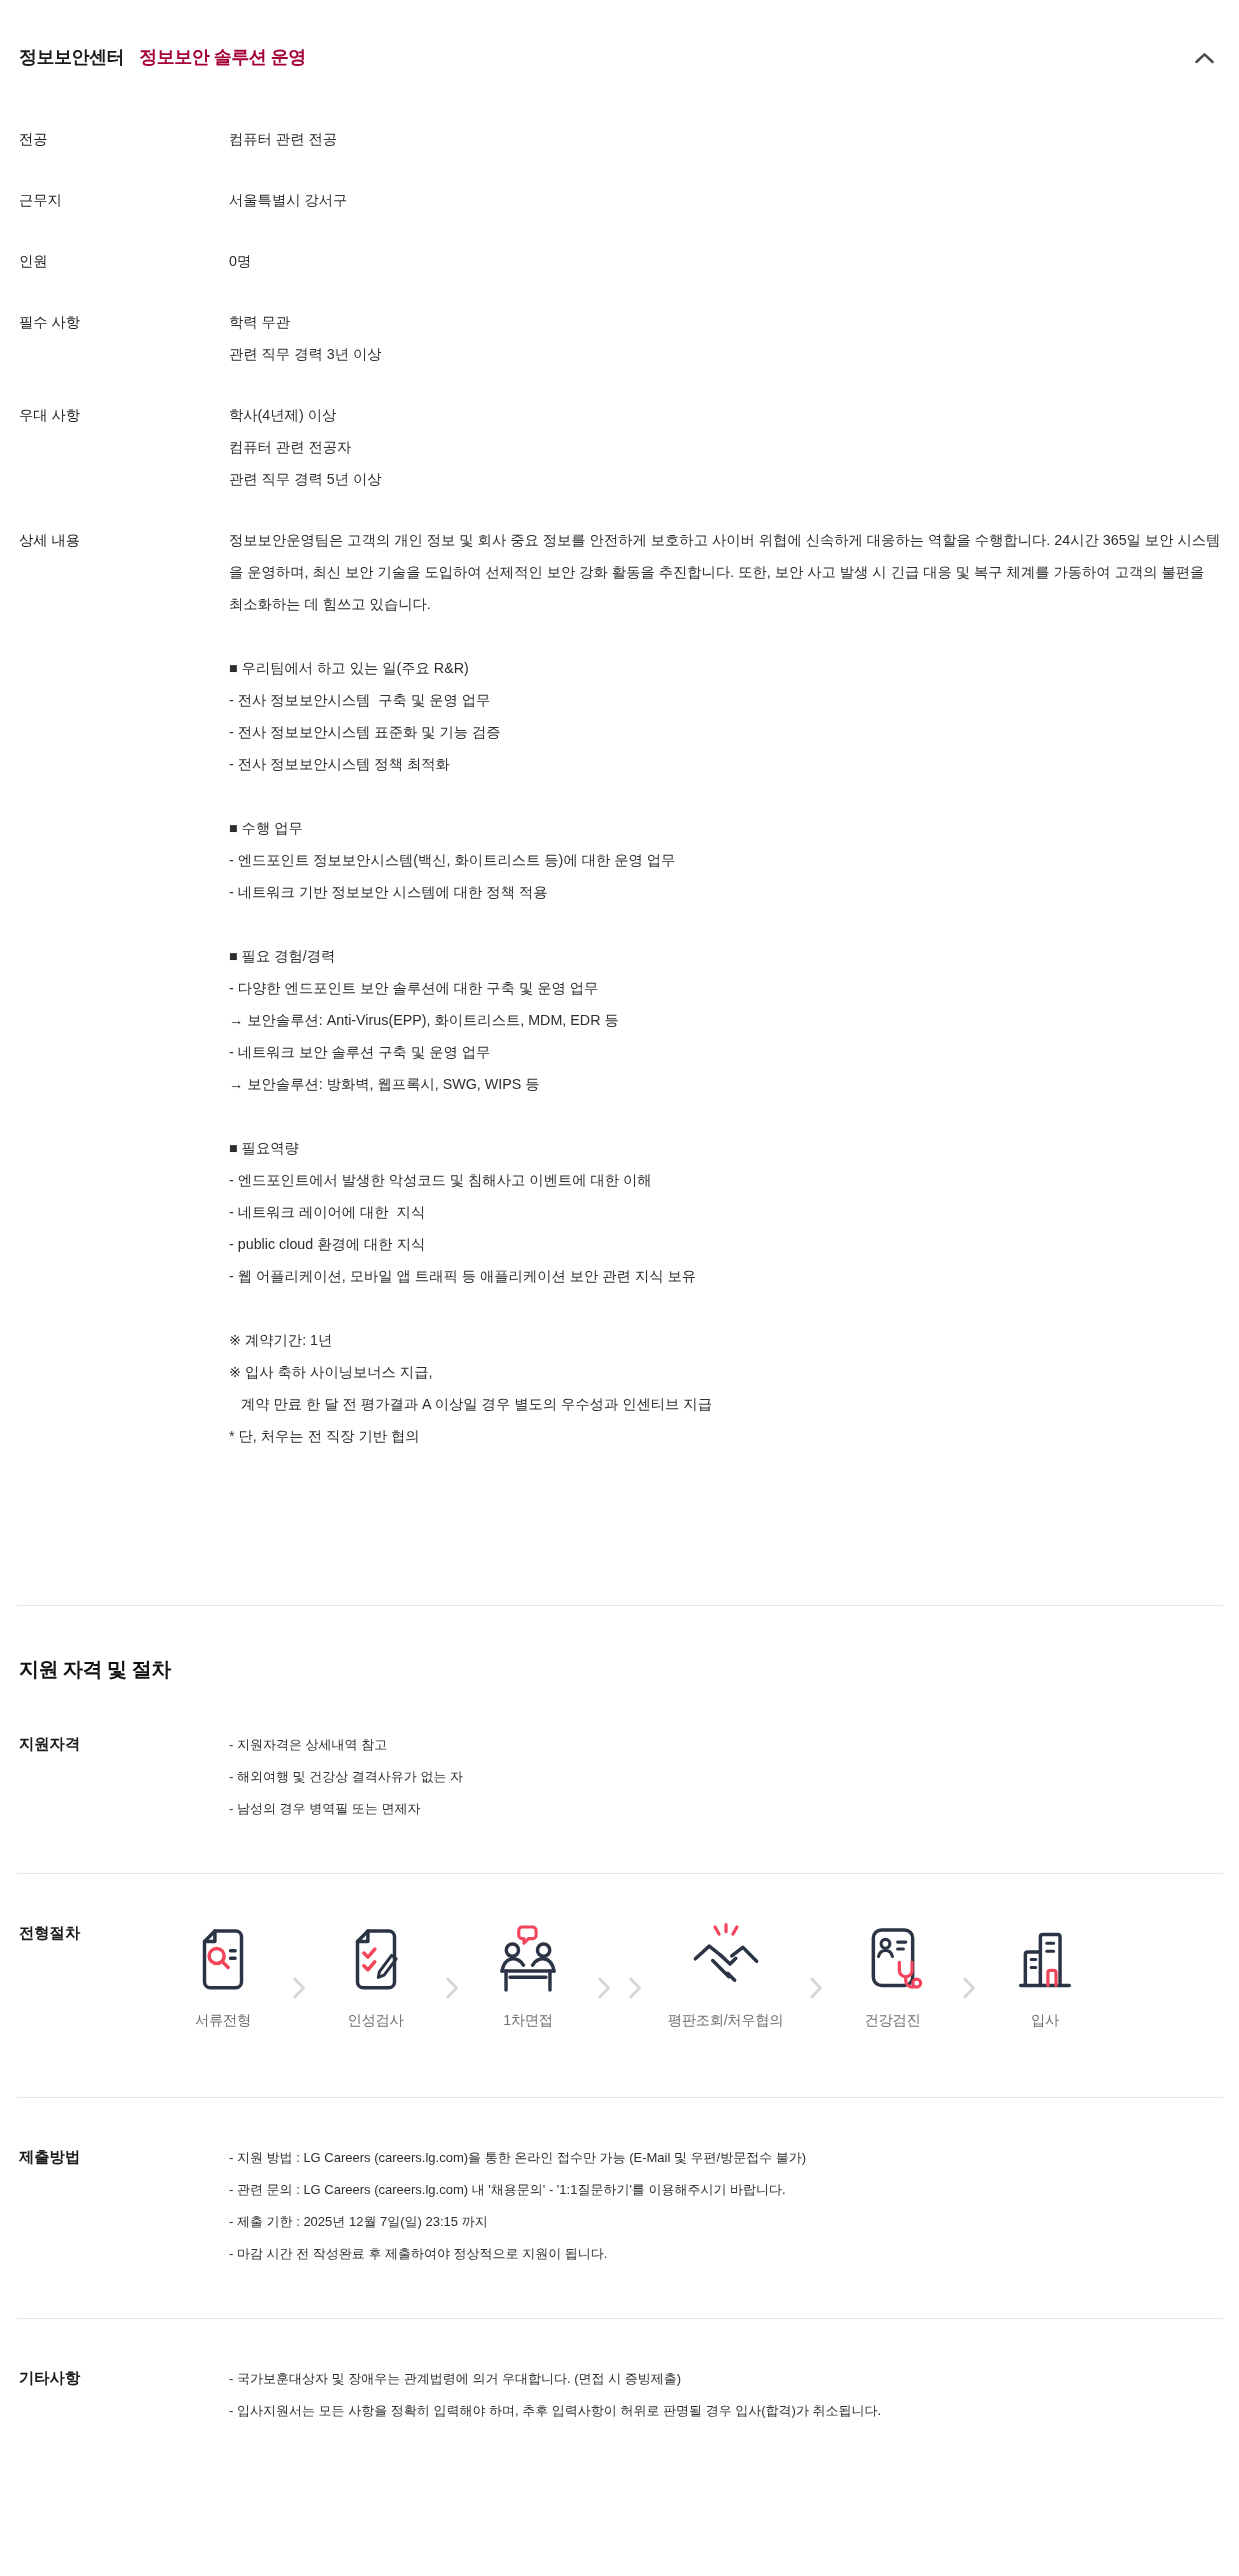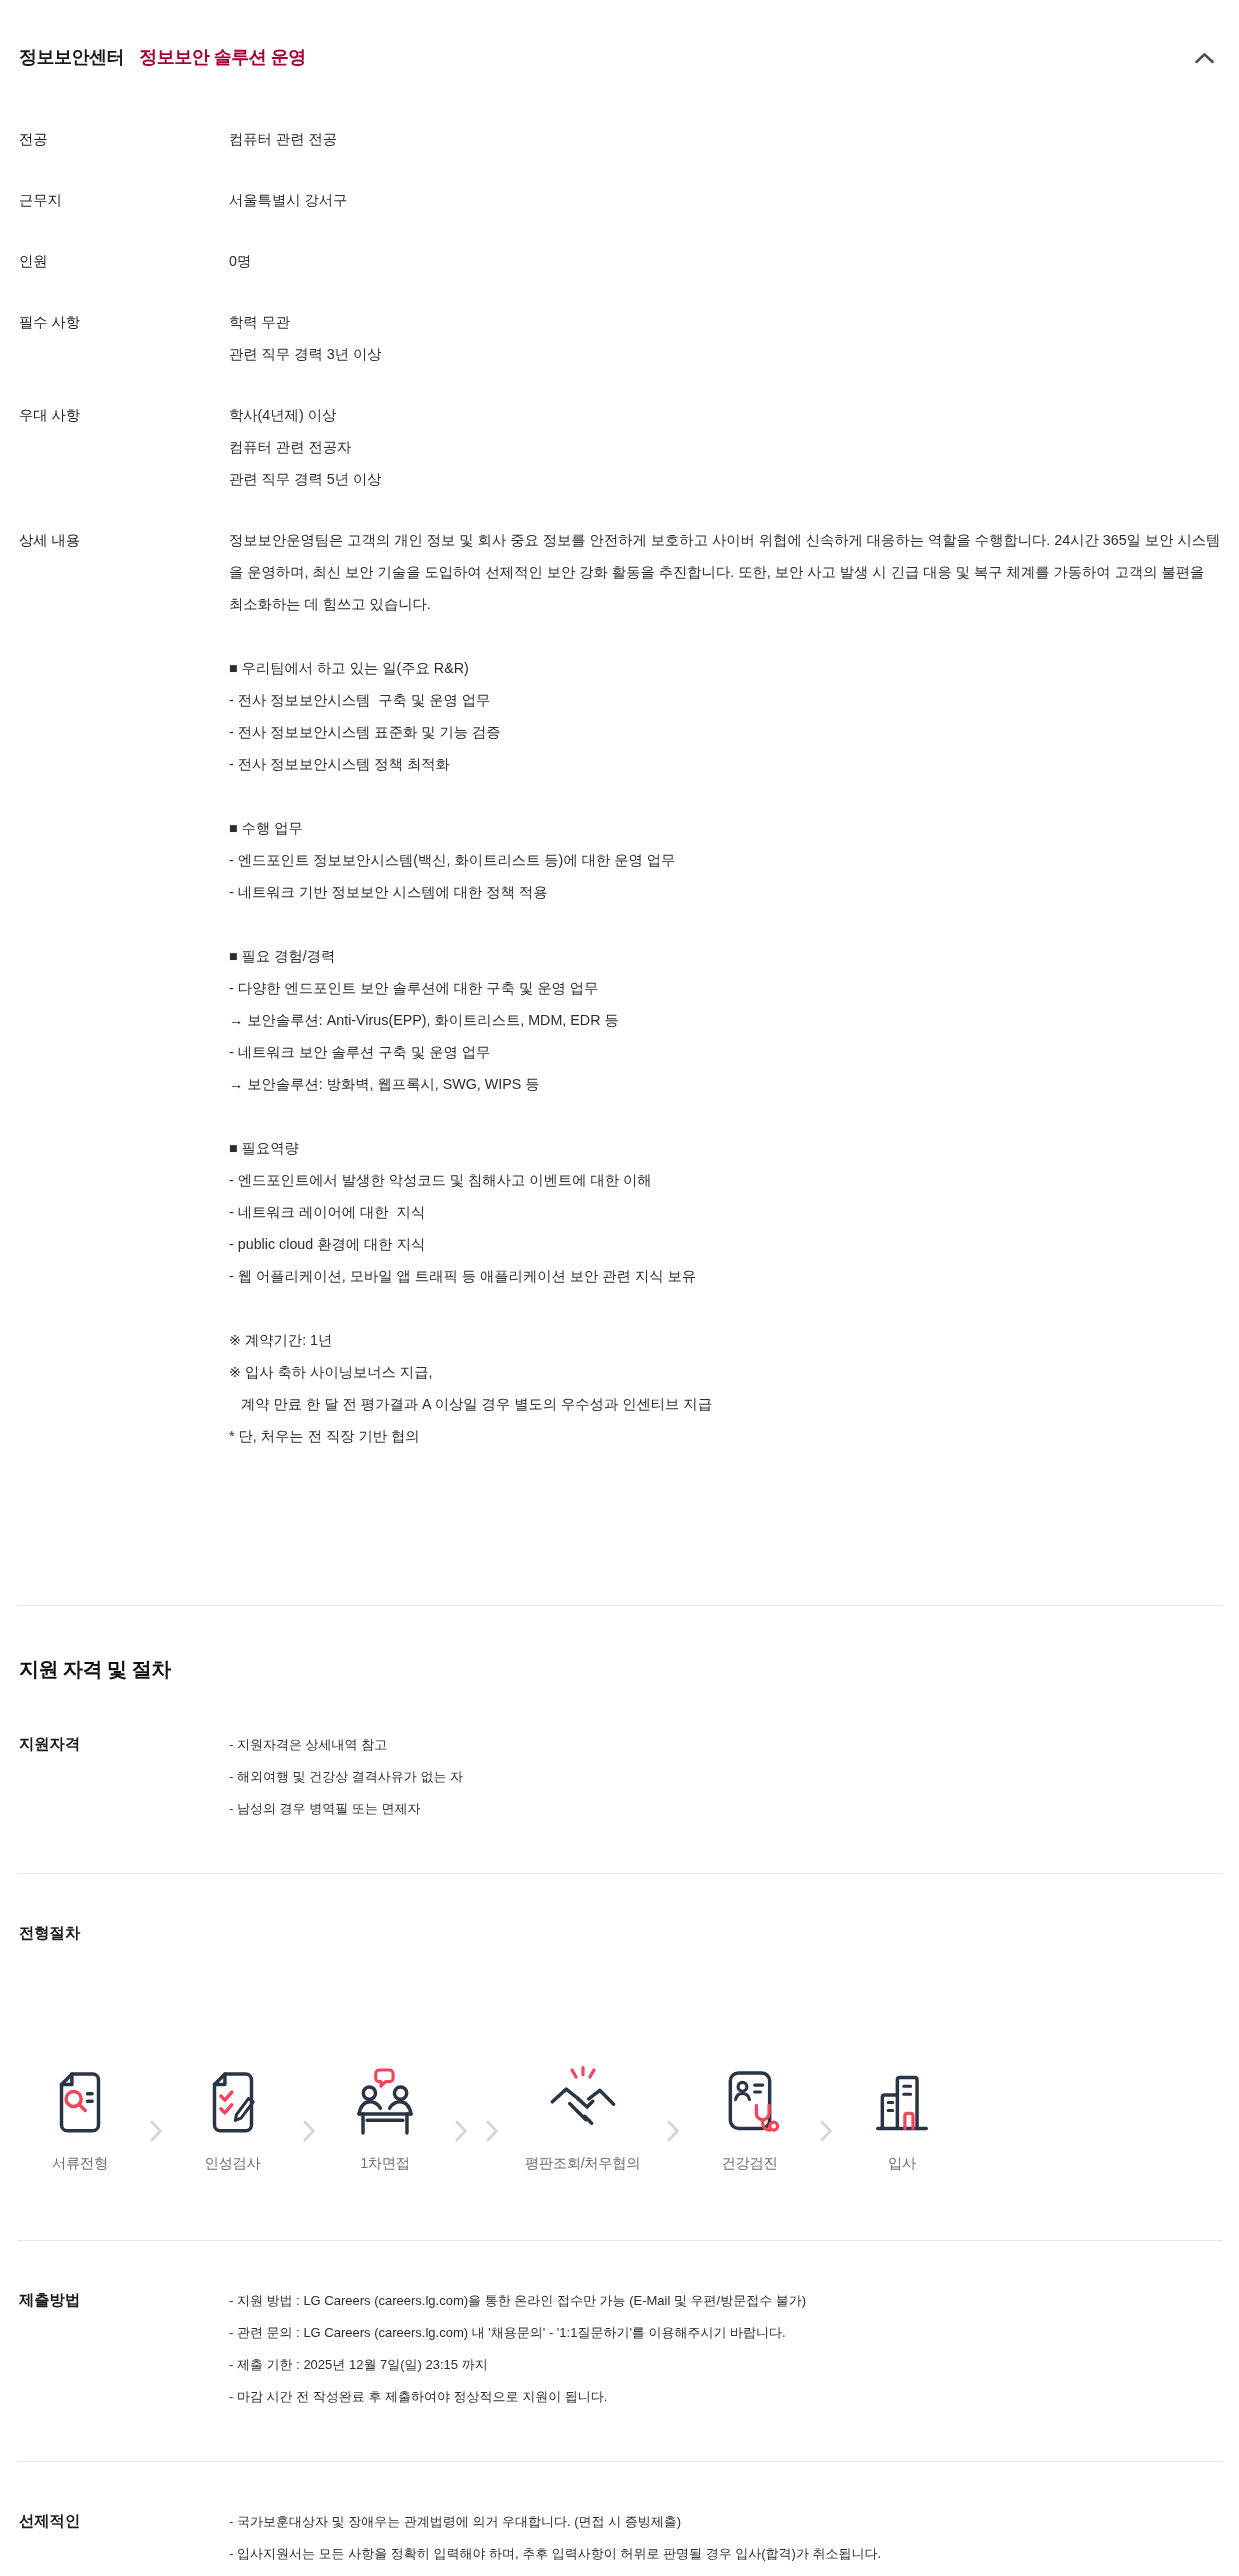--- a/index.html
+++ b/index.html
@@ -20,21 +20,21 @@
   .field-value { flex:1; font-size:14.3px; color:#2d2d2d; line-height:32px; white-space:pre-wrap; }
 
   
   .divider { border:0; border-top:1px solid #e7e7e7; margin:0 17px; }
   .apply-heading { font-size:20px; font-weight:bold; margin:50px 19px 46px 19px; color:#111; letter-spacing:-0.5px; }
   .apply-row { display:flex; align-items:flex-start; padding:0 19px; margin:44px 0 48px 0; }
   .apply-label { flex:0 0 210px; width:210px; font-size:15.3px; font-weight:bold; color:#1b1b1b; line-height:29px; }
   .apply-value { flex:1; font-size:13px; color:#2d2d2d; line-height:32px; white-space:pre-wrap; }
 
   
-  .apply-row.process { margin-bottom:67px;flex-direction:column; }
+  .apply-row.process { margin-bottom:67px; }
   .apply-row.process .apply-label { flex-basis:143px; width:143px; }
   .flow { display:flex; flex-wrap:wrap; align-items:flex-end; row-gap:40px; width:992px; }
   .step { display:flex; flex-direction:column; align-items:center; width:122px; }
   .step.wide { width:151px; }
   .step-icon { height:84px; display:flex; align-items:center; justify-content:center; }
   .step-label { margin-top:9.5px; font-size:14.3px; color:#6f6f6f; white-space:nowrap; letter-spacing:-0.3px; }
   .chev { width:30.5px; height:84px; display:flex; align-items:center; justify-content:center; }
 </style>
 </head>
 <body>
@@ -244,20 +244,20 @@
       <div class="apply-label">제출방법</div>
       <div class="apply-value" id="submit-value">- 지원 방법 : LG Careers (careers.lg.com)을 통한 온라인 접수만 가능 (E-Mail 및 우편/방문접수 불가)
 - 관련 문의 : LG Careers (careers.lg.com) 내 '채용문의' - '1:1질문하기'를 이용해주시기 바랍니다.
 - 제출 기한 : 2025년 12월 7일(일) 23:15 까지
 - 마감 시간 전 작성완료 후 제출하여야 정상적으로 지원이 됩니다.</div>
     </div>
 
     <hr class="divider">
 
     <div class="apply-row">
-      <div class="apply-label">선제적인</div>
+      <div class="apply-label">기타사항</div>
       <div class="apply-value" id="etc-value">- 국가보훈대상자 및 장애우는 관계법령에 의거 우대합니다. (면접 시 증빙제출)
 - 입사지원서는 모든 사항을 정확히 입력해야 하며, 추후 입력사항이 허위로 판명될 경우 입사(합격)가 취소됩니다.</div>
     </div>
   </section>
 
 </div>
 
 
 </body></html>

